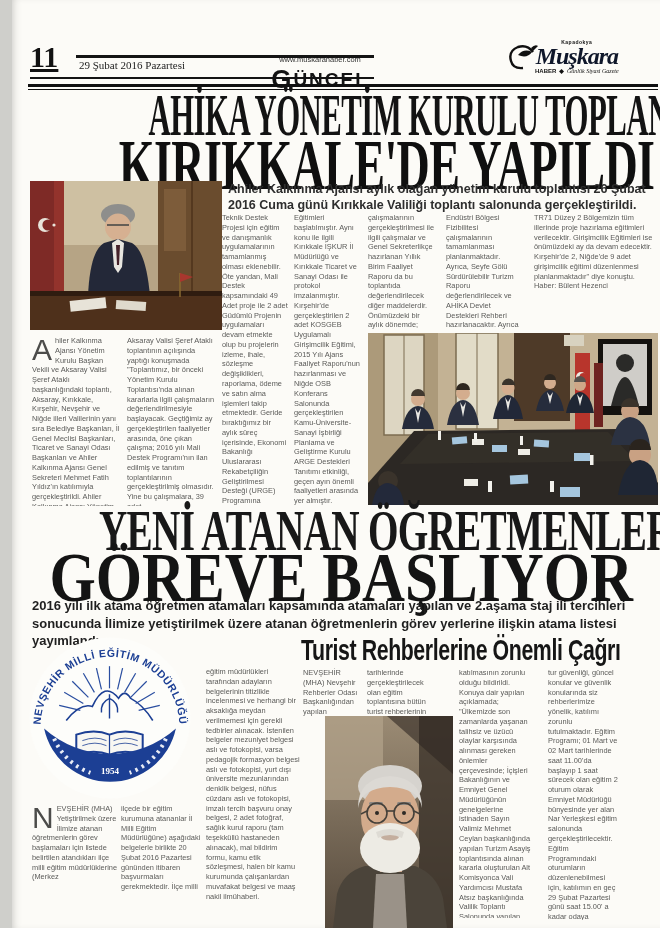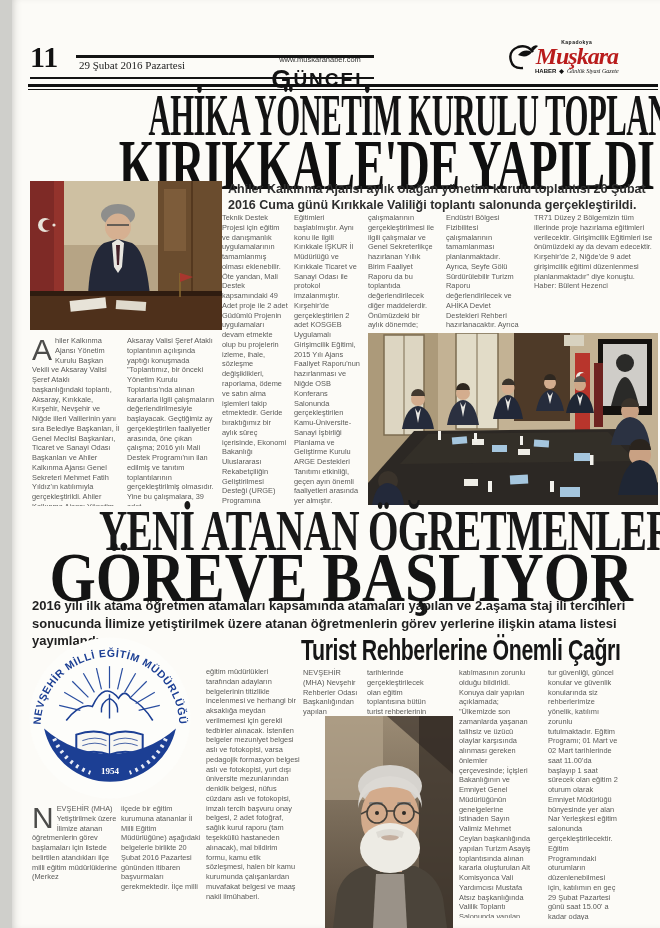--- a/index.html
+++ b/index.html
@@ -3,33 +3,33 @@
 <meta charset="utf-8">
 <style>
   html,body{margin:0;padding:0;}
   body{font-family:"Liberation Sans",sans-serif;background:#b9b9b5;}
   .scan{position:relative;width:660px;height:928px;overflow:hidden;background:#cfcfcb;}
   .sheet{position:absolute;left:12px;top:0;right:0;bottom:0;background:#fcfbf7;
          box-shadow:inset 6px 0 10px -6px rgba(0,0,0,.25);}
   .abs{position:absolute;}
 
   
-  .pagenum{left:30px;top:42px;font:700 30px/1 "Liberation Serif",serif;color:#111;}
+  .pagenum{left:30px;top:42px;font:700 30px/1 "Liberation Serif",serif;color:#111;text-decoration:underline;}
   .hdr-rule-a{left:76px;top:55px;width:298px;height:2.5px;background:#141414;}
   .hdr-date{left:79px;top:60px;font:400 11px/1 "Liberation Serif",serif;color:#1d1d1d;}
   .hdr-rule-b{left:30px;top:77px;width:344px;height:1.5px;background:#141414;}
   .hdr-center{left:238px;top:44px;width:164px;text-align:center;color:#222;}
   .site{font:400 7.5px/1 "Liberation Sans",sans-serif;color:#333;margin-top:12px;}
   .section{margin-top:2px;font:700 19px/1 "Liberation Sans",sans-serif;letter-spacing:2px;color:#131313;}
   .section .g{font-size:26px;vertical-align:-2px;}
   .brand{left:505px;top:40px;width:150px;display:flex;align-items:flex-start;}
   .brand svg{flex:0 0 auto;margin-top:2px;}
   .brand-txt{margin-left:-4px;text-align:center;}
   .brand-region{font:700 5px/1 "Liberation Sans",sans-serif;color:#111;letter-spacing:.5px;}
-  .brand-name{font:700 italic 24px/0.95 "Liberation Serif",serif;color:#b91c1c;letter-spacing:-1px;}
+  .brand-name{font:700 italic 24px/0.95 "Liberation Serif",serif;color:#0f172a;letter-spacing:-1px;}
   .brand-sub{font:700 6px/1 "Liberation Sans",sans-serif;color:#111;display:flex;gap:3px;justify-content:center;align-items:center;}
   .brand-tag{font:400 italic 6px/1 "Liberation Serif",serif;}
   .rule-double{left:28px;top:84px;width:630px;height:7px;
      background:linear-gradient(#101010 0 3px,transparent 3px 4.5px,#101010 4.5px 6px,transparent 6px);}
 
   
   .h1a{left:0;top:88px;width:660px;text-align:center;font:700 56px/0.95 "Liberation Serif",serif;
        color:#131313;letter-spacing:-1px;transform:scale(0.55,1.05);transform-origin:50% 0;white-space:nowrap;}
   .h1b{left:0;top:131px;width:660px;text-align:center;font:700 72px/0.95 "Liberation Serif",serif;
        color:#0f0f0f;letter-spacing:-1px;transform:scale(0.64,1.0);transform-origin:50% 0;white-space:nowrap;}

